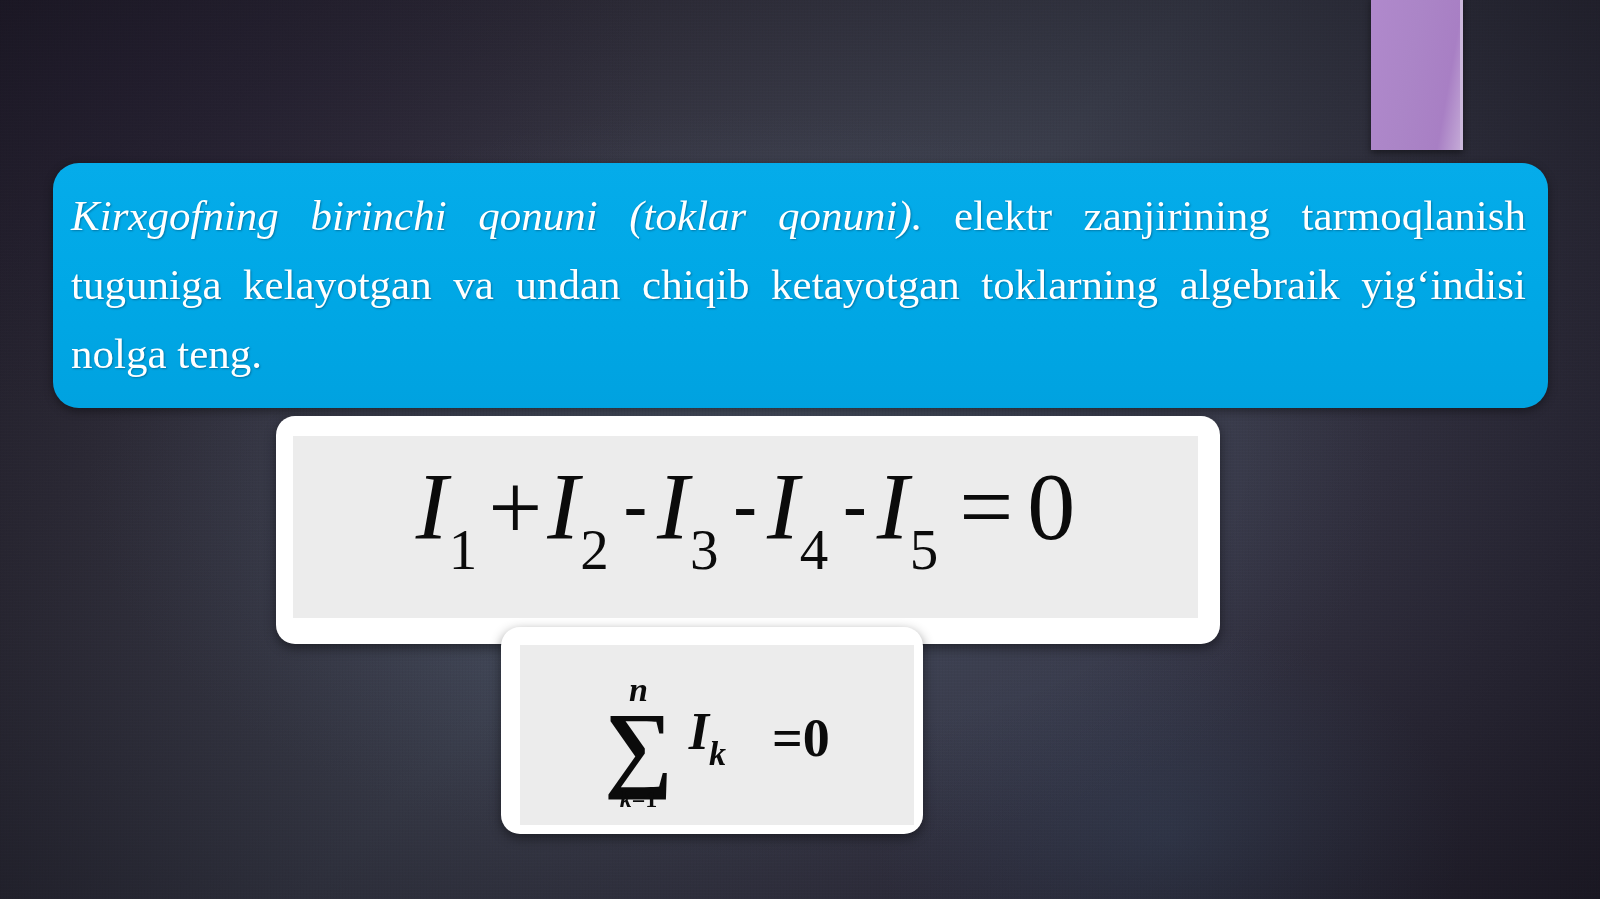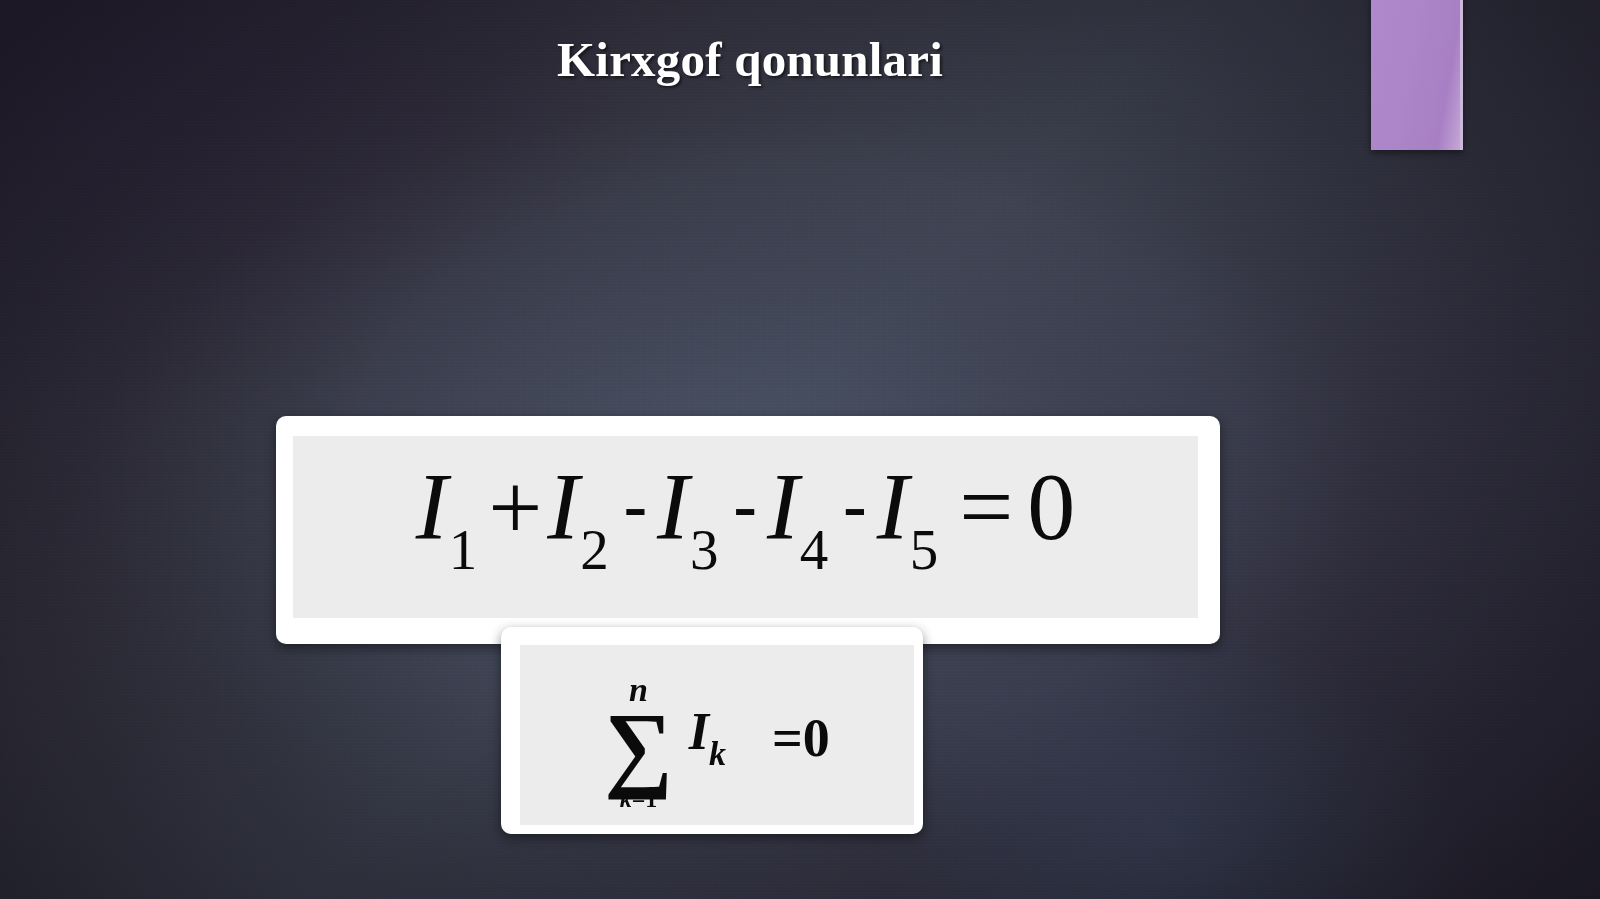--- a/index.html
+++ b/index.html
@@ -94,21 +94,21 @@
     text-align-last: left;
     text-shadow: 1px 1px 2px rgba(0, 60, 90, 0.45);
   }
   #statement-text .em {
     font-style: italic;
   }
 
   .formula-card {
     position: absolute;
     background: #ffffff;
-    border-radius: 10px;
+    border-radius: 19px;
     box-shadow: 0 4px 12px rgba(0,0,0,0.45);
     z-index: 5;
   }
   .formula-inner {
     position: absolute;
     background: #ececec;
     overflow: hidden;
   }
 
   #formula-card-main {
@@ -231,22 +231,26 @@
     font-weight: bold;
   }
 </style>
 </head>
 <body>
 
 <div id="slide">
 
   <div id="purple-accent"></div>
 
-  <div id="page-title">Kirxgof qonunlari</div>
-
+
+  <div id="statement-box">
+    <div id="statement-text">
+      <span class="em">Kirxgofning birinchi qonuni (toklar qonuni).</span><span> elektr zanjirining tarmoqlanish tuguniga kelayotgan va undan chiqib ketayotgan toklarning algebraik yig‘indisi nolga teng.</span>
+    </div>
+  </div>
 
   <div id="formula-card-main" class="formula-card">
     <div class="formula-inner">
       <div id="formula-main-expr" class="math">
         <span class="var">I</span><span class="sub">1</span><span class="op">+</span><span class="var">I</span><span class="sub">2</span><span class="minus">-</span><span class="var">I</span><span class="sub">3</span><span class="minus">-</span><span class="var">I</span><span class="sub">4</span><span class="minus">-</span><span class="var">I</span><span class="sub">5</span><span class="eq">=</span><span class="eq">0</span>
       </div>
     </div>
   </div>
 
   <div id="formula-card-sum" class="formula-card">

